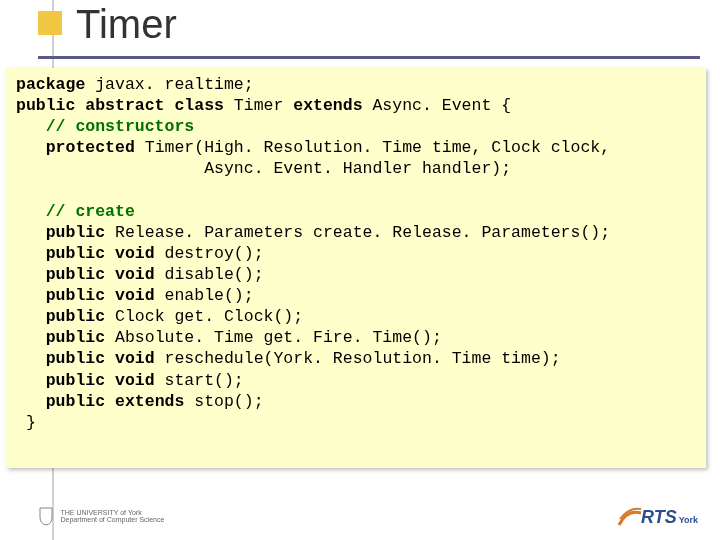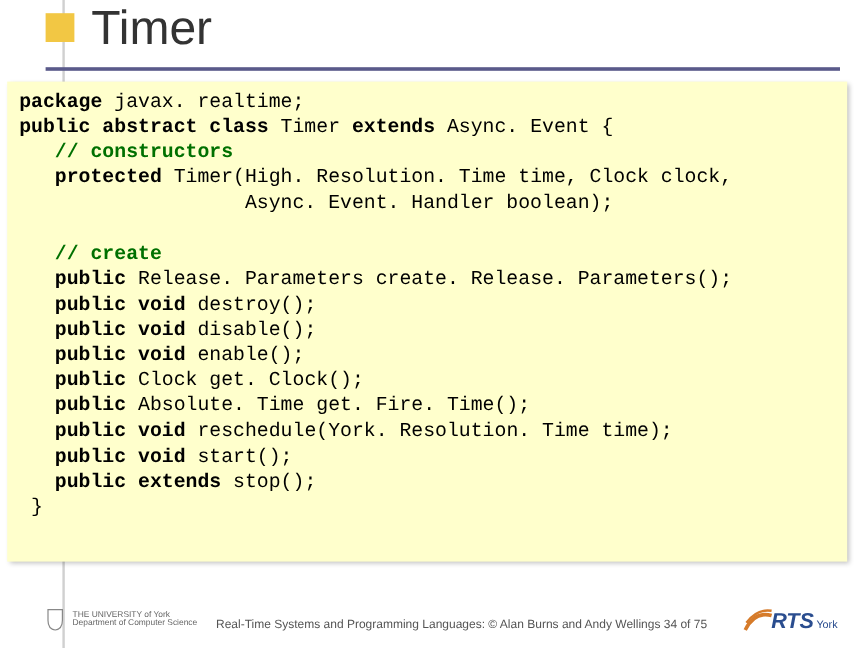--- a/index.html
+++ b/index.html
@@ -125,21 +125,21 @@
 <div class="title-wrap">
   <div class="title-marker"></div>
   <div class="title-text">Timer</div>
   <div class="title-underline"></div>
 </div>
 
 <div class="code-box"><span class="kw">package</span><span> javax. realtime;</span>
 <span class="kw">public abstract class</span><span> Timer </span><span class="kw">extends</span><span> Async. Event {</span>
 <span class="cm">   // constructors</span>
 <span class="kw">   protected</span><span> Timer(High. Resolution. Time time, Clock clock,</span>
-<span>                   Async. Event. Handler boolean);</span>
+<span>                   Async. Event. Handler handler);</span>
 <span></span>
 <span class="cm">   // create</span>
 <span class="kw">   public</span><span> Release. Parameters create. Release. Parameters();</span>
 <span class="kw">   public</span><span> </span><span class="kw">void</span><span> destroy();</span>
 <span class="kw">   public</span><span> </span><span class="kw">void</span><span> disable();</span>
 <span class="kw">   public</span><span> </span><span class="kw">void</span><span> enable();</span>
 <span class="kw">   public</span><span> Clock get. Clock();</span>
 <span class="kw">   public</span><span> Absolute. Time get. Fire. Time();</span>
 <span class="kw">   public</span><span> </span><span class="kw">void</span><span> reschedule(York. Resolution. Time time);</span>
 <span class="kw">   public</span><span> </span><span class="kw">void</span><span> start();</span>
@@ -149,21 +149,20 @@
 <div class="footer">
   <div class="dept-logo">
     <svg class="shield" width="16" height="20">
       <path d="M2 2 h12 v9 q0 7 -6 8 q-6 -1 -6 -8 z" fill="#fff" stroke="#888" stroke-width="1"></path>
     </svg>
     <span class="txt">
       <span>THE UNIVERSITY of York</span><br>
       <span>Department of Computer Science</span>
     </span>
   </div>
-  <div class="footer-text">Real-Time Systems and Programming Languages: © Alan Burns and Andy Wellings 34 of 75</div>
   <div class="rts-logo">
     <svg class="swoosh" width="26" height="26">
       <path d="M2 20 Q10 4 24 8" stroke="#d67b2a" stroke-width="3" fill="none"></path>
       <path d="M3 14 Q12 2 24 4" stroke="#d67b2a" stroke-width="2" fill="none"></path>
     </svg>
-    <span style="color:#2a4d8f">RTS</span><span style="color:#2a4d8f;font-size:9px;font-style:normal;font-weight:normal;margin-left:2px">York</span>
+    <span style="color:#2a4d8f">RTS</span><span style="color:#2a4d8f;font-size:9px;font-style:normal;font-weight:bold;margin-left:2px">York</span>
   </div>
 </div>
 
 </body></html>

